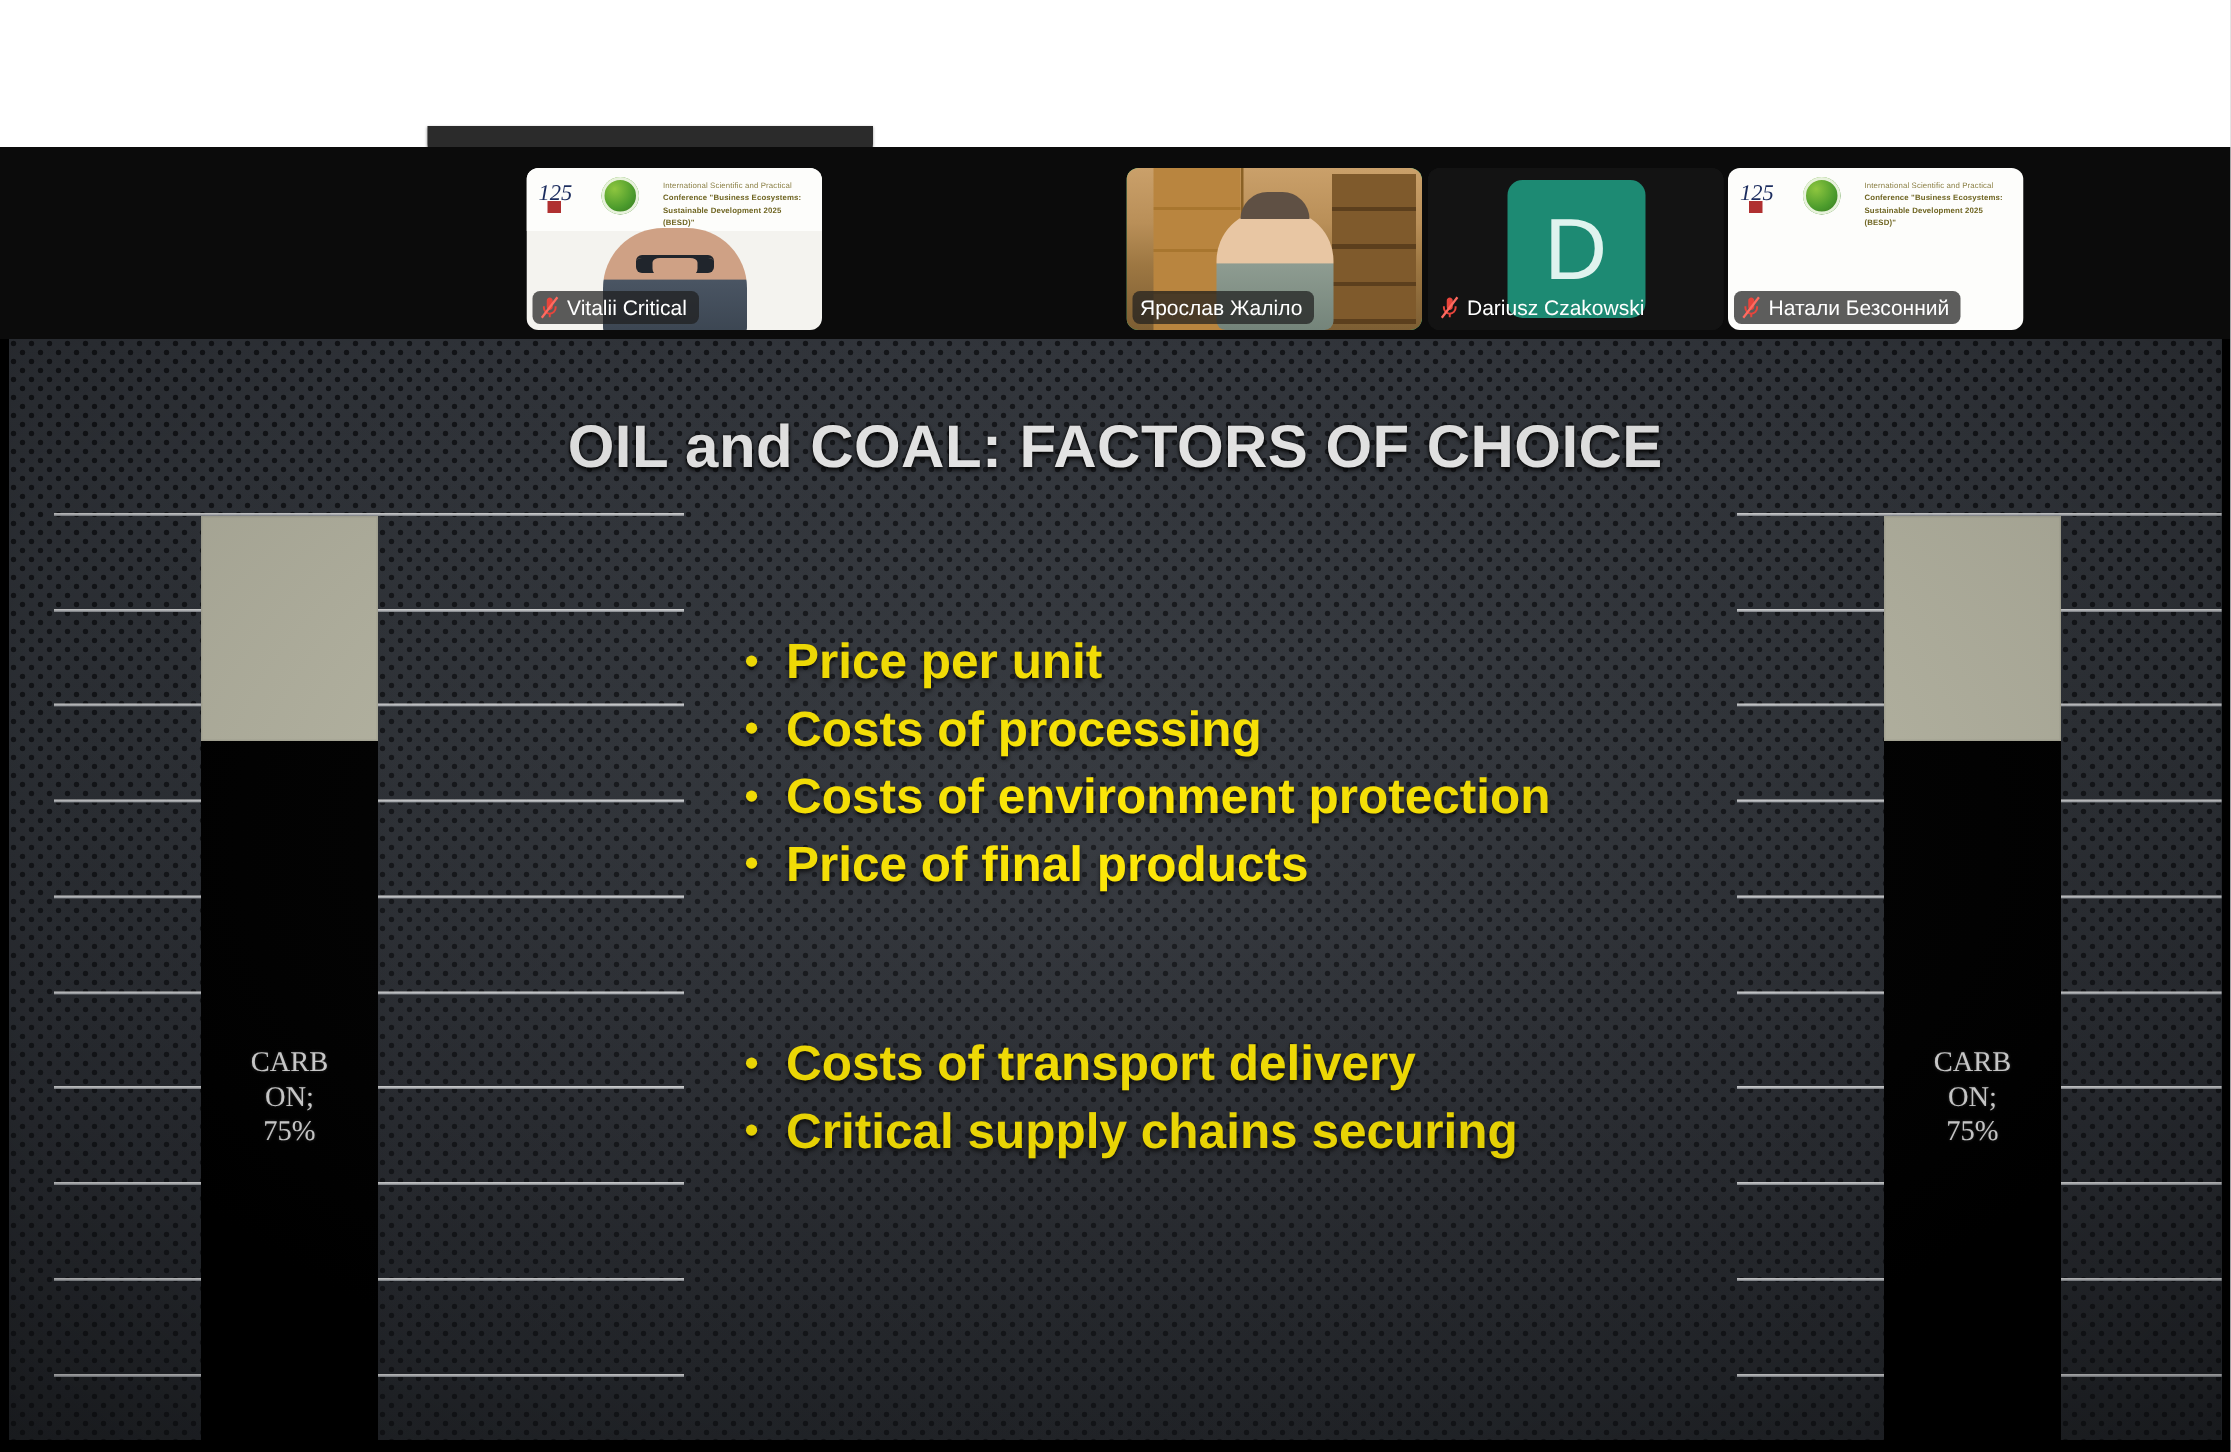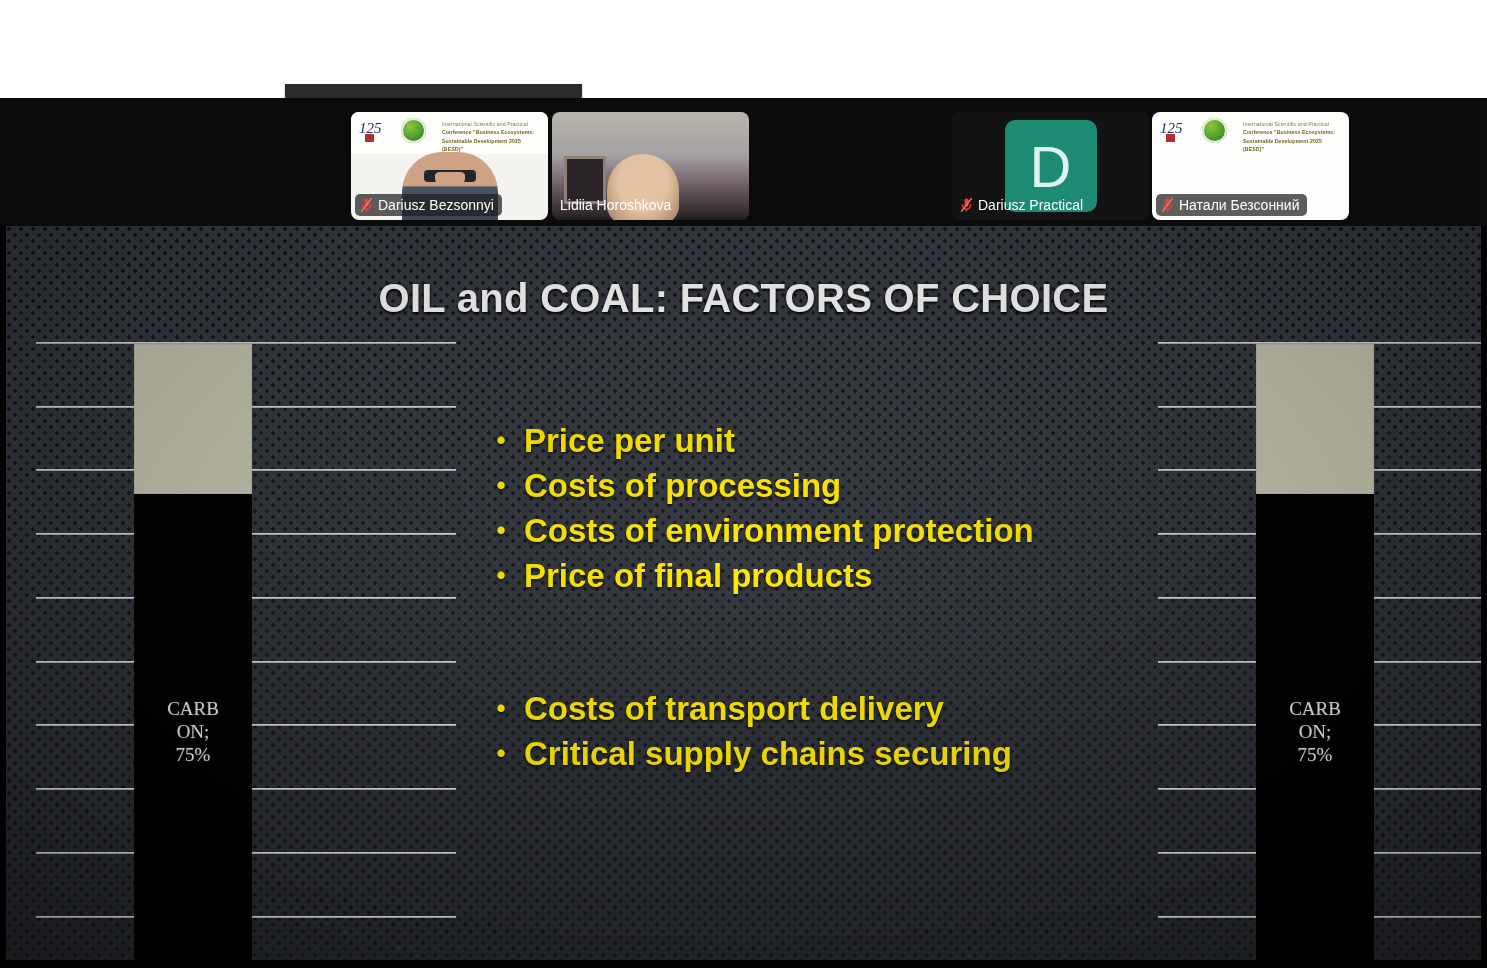--- a/index.html
+++ b/index.html
@@ -394,49 +394,51 @@
       </div>
       <div class="name-chip">
         <span class="mic-muted">
           <svg width="13" height="16" viewBox="0 0 13 16">
             <path d="M6.5 1.4c-1.1 0-2 .9-2 2v4.3c0 1.1.9 2 2 2s2-.9 2-2V3.4c0-1.1-.9-2-2-2z" fill="#e8453c"></path>
             <path d="M2.6 7.2v1c0 2.1 1.7 3.9 3.9 3.9s3.9-1.8 3.9-3.9v-1" stroke="#e8453c" stroke-width="1.3" fill="none"></path>
             <path d="M6.5 12.1v2.4" stroke="#e8453c" stroke-width="1.3"></path>
             <path d="M1.2 14.8L11.6 1.2" stroke="#ff6b60" stroke-width="1.5"></path>
           </svg>
         </span>
-        <span class="name-text">Dariusz Bezsonnyi</span>
+        <span class="name-text">Vitalii Critical</span>
       </div>
     </div>
 
-    <div class="tile" style="left:552px;">
-      <div class="tile-media bg-lidiia">
-        <div class="frame"></div>
-        <div class="head"></div>
-      </div>
-      <div class="name-chip plain">
-        <span class="name-text">Lidiia Horoshkova</span>
+
+    <div class="tile active" style="left:751px;">
+      <div class="tile-media bg-yaroslav">
+        <div class="door"></div>
+        <div class="shelf"></div>
+        <div class="man"></div>
+        <div class="hair"></div>
+      </div>
+      <div class="name-chip">
+        <span class="name-text">Ярослав Жаліло</span>
       </div>
     </div>
-
 
     <div class="tile" style="left:952px;">
       <div class="tile-media bg-dark">
         <div class="avatar-initial">D</div>
       </div>
       <div class="name-chip plain">
         <span class="mic-muted">
           <svg width="13" height="16" viewBox="0 0 13 16">
             <path d="M6.5 1.4c-1.1 0-2 .9-2 2v4.3c0 1.1.9 2 2 2s2-.9 2-2V3.4c0-1.1-.9-2-2-2z" fill="#e8453c"></path>
             <path d="M2.6 7.2v1c0 2.1 1.7 3.9 3.9 3.9s3.9-1.8 3.9-3.9v-1" stroke="#e8453c" stroke-width="1.3" fill="none"></path>
             <path d="M6.5 12.1v2.4" stroke="#e8453c" stroke-width="1.3"></path>
             <path d="M1.2 14.8L11.6 1.2" stroke="#ff6b60" stroke-width="1.5"></path>
           </svg>
         </span>
-        <span class="name-text">Dariusz Practical</span>
+        <span class="name-text">Dariusz Czakowski</span>
       </div>
     </div>
 
     <div class="tile" style="left:1152px;">
       <div class="tile-media banner">
         <div class="banner-row">
           <div class="logo-125">
             <svg width="26" height="26" viewBox="0 0 26 26">
               <text x="0" y="15" font-family="Liberation Serif, serif" font-size="15" fill="#1b2c5e" font-style="italic">125</text>
               <rect x="6" y="16" width="9" height="8" fill="#b03030"></rect>

